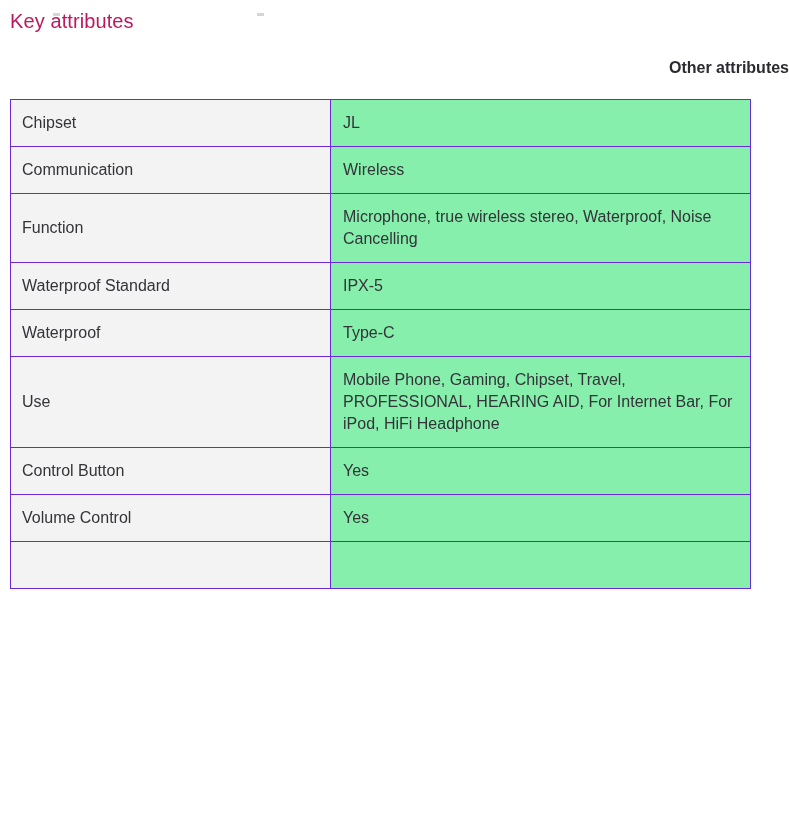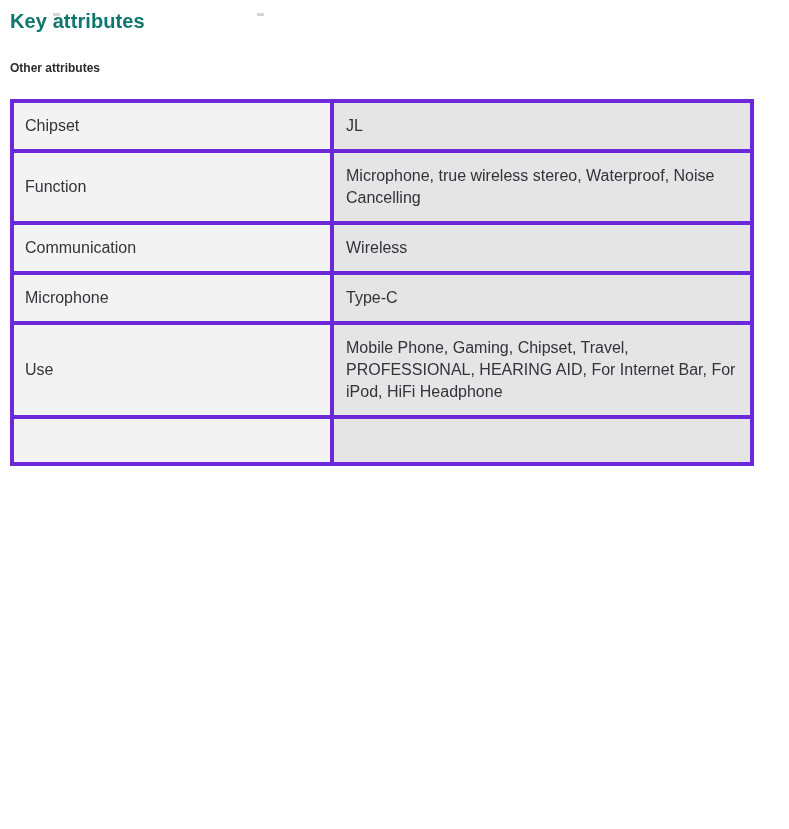--- a/index.html
+++ b/index.html
@@ -28,58 +28,59 @@
     background: #8a8a92;
     opacity: 0.35;
   }
   .fragment-1 { left: 53px; }
   .fragment-2 { left: 257px; }
 
   .page-title {
     margin-top: 11px;
     font-size: 20px;
     line-height: 21px;
-    font-weight: bold;
-    color: #0f766e;
+    font-weight: normal;
+    color: #be185d;
     letter-spacing: 0.1px;
   }
 
   .section-subtitle {
     margin-top: 28px;
-    font-size: 12px;
+    font-size: 16px;
     line-height: 16px;
     font-weight: bold;
     color: #2b2b31;
+    text-align: right;
   }
 
   table.attributes {
     margin-top: 23px;
     width: 740px;
     border-collapse: collapse;
     table-layout: fixed;
   }
 
   table.attributes td {
-    border: 4px solid #6d28d9;
+    border: 1px solid #6d28d9;
     font-size: 16px;
     line-height: 22px;
     color: #333338;
     vertical-align: middle;
     word-wrap: break-word;
   }
 
   td.label-cell {
     width: 320px;
     background: #f3f3f4;
     padding: 12px 12px 12px 11px;
   }
 
   td.value-cell {
     width: 420px;
-    background: #e5e5e5;
+    background: #86efac;
     padding: 12px 12px 12px 12px;
   }
 
   
   tr.cutoff td { height: 47px; }
 </style>
 </head>
 <body>
 
 <div class="page">
@@ -92,45 +93,57 @@
   <h2 class="section-subtitle">Other attributes</h2>
 
   <table class="attributes">
     <tbody id="attributes-tbody">
   <tr>
     <td class="label-cell">Chipset</td>
     <td class="value-cell">JL</td>
   </tr>
 
   <tr>
+    <td class="label-cell">Communication</td>
+    <td class="value-cell">Wireless</td>
+  </tr>
+
+  <tr>
     <td class="label-cell">Function</td>
     <td class="value-cell">Microphone, true wireless stereo, Waterproof, Noise Cancelling</td>
   </tr>
 
   <tr>
-    <td class="label-cell">Communication</td>
-    <td class="value-cell">Wireless</td>
+    <td class="label-cell">Waterproof Standard</td>
+    <td class="value-cell">IPX-5</td>
   </tr>
 
-
   <tr>
-    <td class="label-cell">Microphone</td>
+    <td class="label-cell">Waterproof</td>
     <td class="value-cell">Type-C</td>
   </tr>
 
   <tr>
     <td class="label-cell">Use</td>
     <td class="value-cell">Mobile Phone, Gaming, Chipset, Travel, PROFESSIONAL, HEARING AID, For Internet Bar, For iPod, HiFi Headphone</td>
   </tr>
 
+  <tr>
+    <td class="label-cell">Control Button</td>
+    <td class="value-cell">Yes</td>
+  </tr>
 
 
 
 
 
+  <tr>
+    <td class="label-cell">Volume Control</td>
+    <td class="value-cell">Yes</td>
+  </tr>
 
 
 
   <tr class="cutoff">
     <td class="label-cell"></td>
     <td class="value-cell"></td>
   </tr>
 </tbody>
   </table>
 

